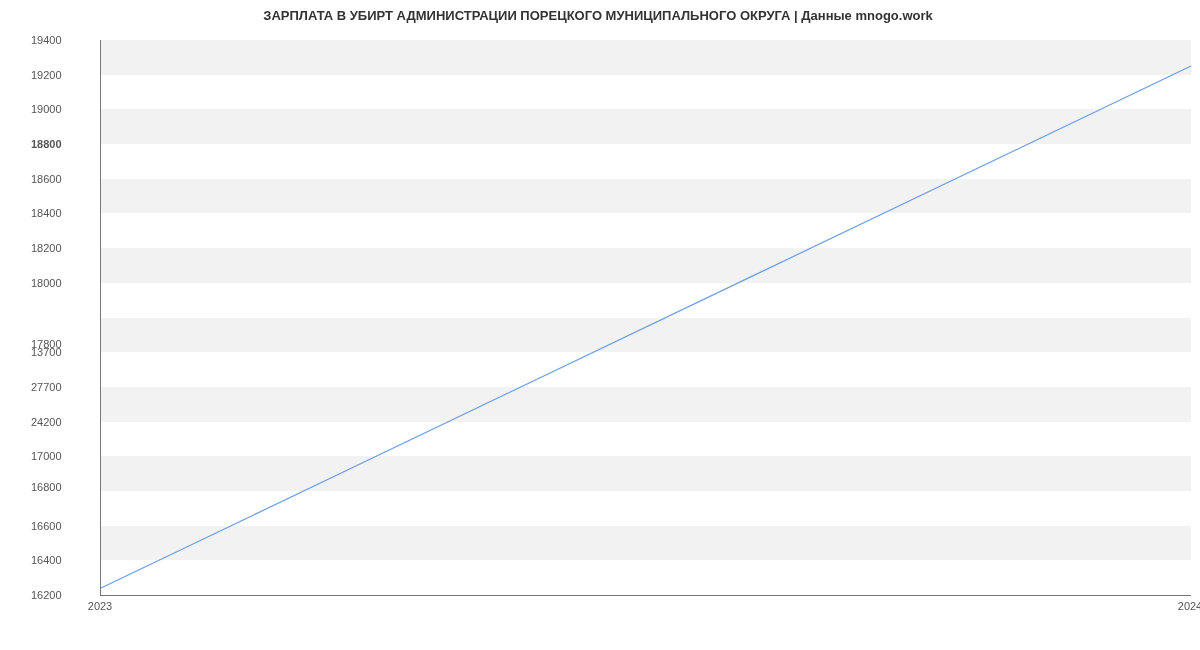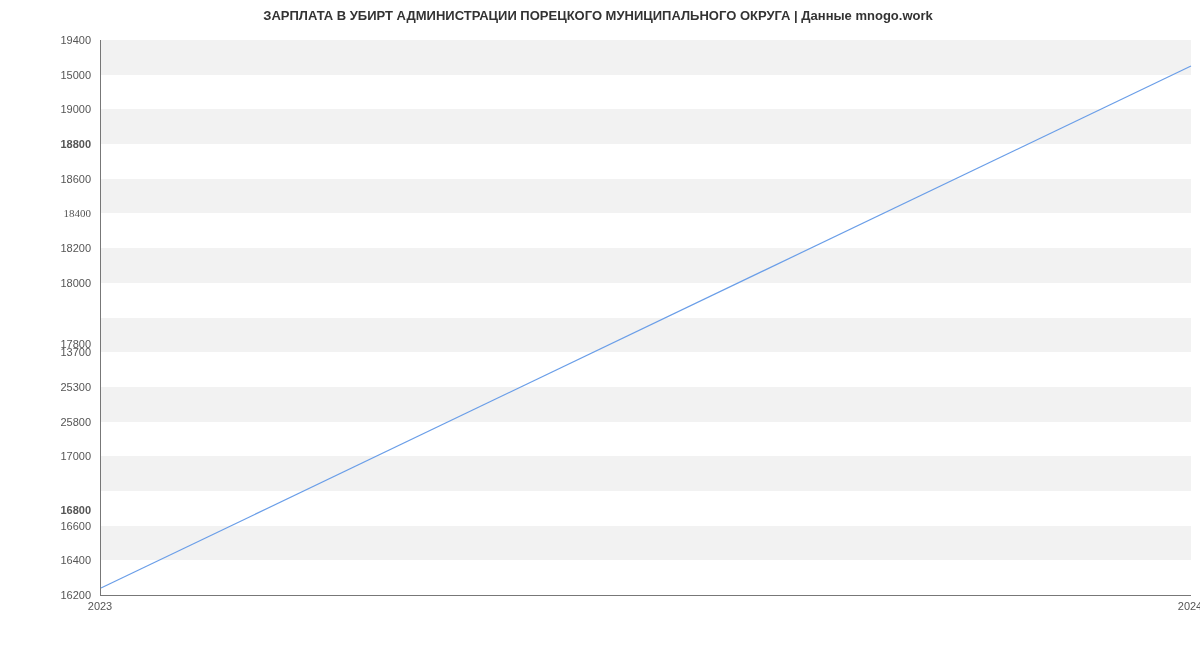--- a/index.html
+++ b/index.html
@@ -40,21 +40,21 @@
   .grid-band {
     position: absolute;
     left: 0;
     width: 100%;
     background: #f2f2f2;
   }
   .y-tick-label {
     position: absolute;
     right: 1105px;
     width: 60px;
-    text-align: right;
+    text-align: left;
     font-size: 11px;
     color: #555;
     transform: translateY(-50%);
   }
   .x-tick-label {
     position: absolute;
     top: 600px;
     font-size: 11px;
     color: #555;
     transform: translateX(-50%);
@@ -90,29 +90,29 @@
       <div class="grid-band" style="top: 69.375px; height: 34.6875px;"></div>
       <div class="grid-band" style="top: 0px; height: 34.6875px;"></div>
     <svg class="line-svg" id="line-svg" viewBox="0 0 1090 555" preserveAspectRatio="none">
       <polyline id="series-line" class="series-line" points="0,548.0625 1090,26.015625" stroke="#6a9ee8"></polyline>
     </svg>
   </div>
 
 <div class="y-tick-label" style="top: 595px;">16200</div>
     <div class="y-tick-label" style="top: 560.312px;">16400</div>
     <div class="y-tick-label" style="top: 525.625px;">16600</div>
-    <div class="y-tick-label" style="top: 510px; font-weight: bold;">16800</div>
+    <div class="y-tick-label" style="top: 487px;">16800</div>
     <div class="y-tick-label" style="top: 456.25px;">17000</div>
-    <div class="y-tick-label" style="top: 421.562px;">25800</div>
-    <div class="y-tick-label" style="top: 386.875px;">25300</div>
+    <div class="y-tick-label" style="top: 421.562px;">24200</div>
+    <div class="y-tick-label" style="top: 386.875px;">27700</div>
     <div class="y-tick-label" style="top: 352.188px;">13700</div>
     <div class="y-tick-label" style="top: 317.5px; margin-top: 26px;">17800</div>
     <div class="y-tick-label" style="top: 282.812px;">18000</div>
     <div class="y-tick-label" style="top: 248.125px;">18200</div>
-    <div class="y-tick-label" style="top: 213.438px; font-family: Liberation Serif, serif;">18400</div>
+    <div class="y-tick-label" style="top: 213.438px;">18400</div>
     <div class="y-tick-label" style="top: 178.75px;">18600</div>
     <div class="y-tick-label" style="top: 144.062px; font-weight: bold;">18800</div>
     <div class="y-tick-label" style="top: 109.375px;">19000</div>
-    <div class="y-tick-label" style="top: 74.6875px;">15000</div>
+    <div class="y-tick-label" style="top: 74.6875px;">19200</div>
     <div class="y-tick-label" style="top: 40px;">19400</div>
     <div class="x-tick-label" style="left: 100px; text-align: center;">2023</div>
     <div class="x-tick-label" style="left: 1190px;">2024</div>
   </div>
 
 </body></html>

